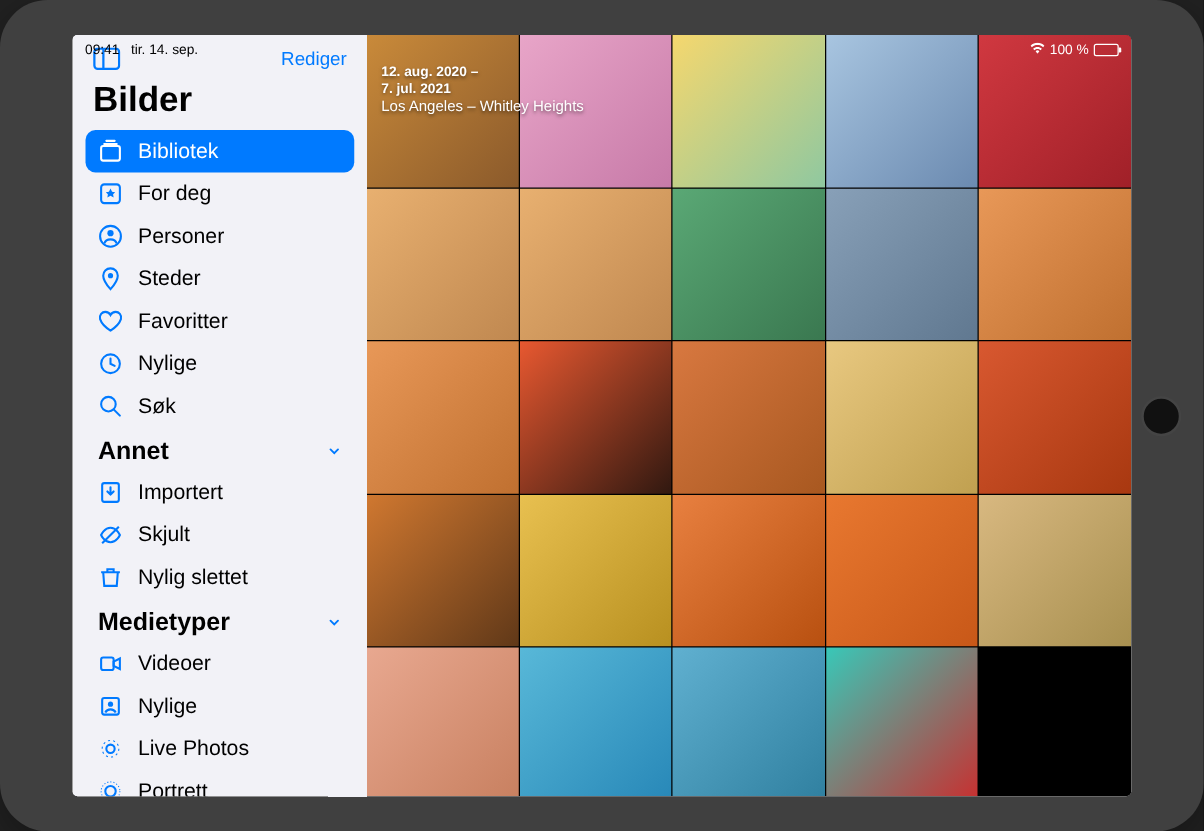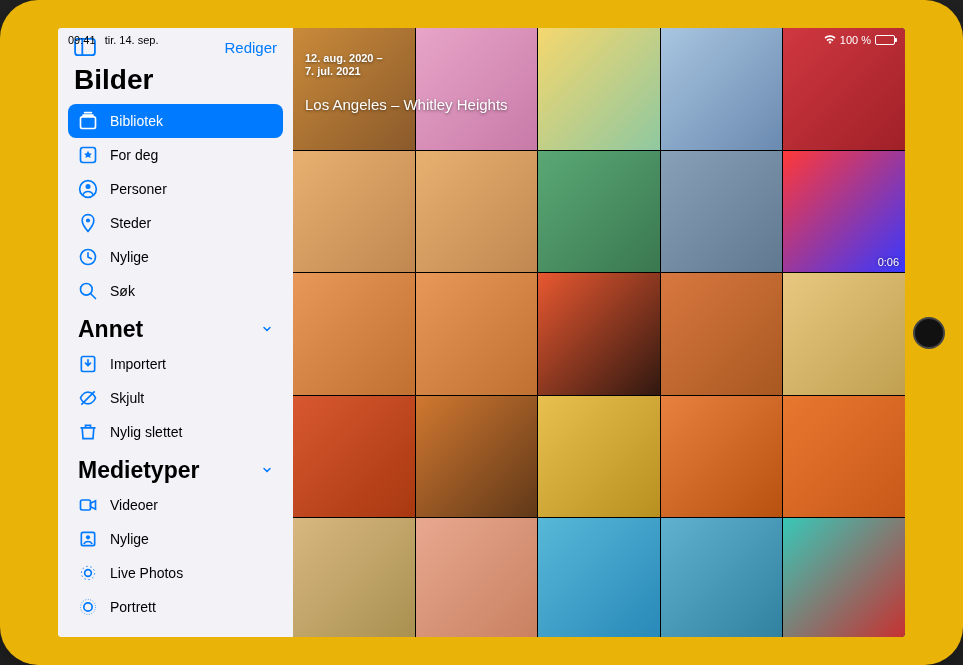--- a/index.html
+++ b/index.html
@@ -1,46 +1,46 @@
 <!DOCTYPE html>
 <html><head>
 <meta charset="utf-8">
 <style>
 * { margin: 0; padding: 0; box-sizing: border-box; font-family: -apple-system, BlinkMacSystemFont, "Segoe UI", sans-serif; }
 body { background: #222; display: flex; align-items: center; justify-content: center; min-height: 100vh; }
-.device { width: 963px; height: 665px; background: #eab308; border-radius: 38px; padding: 28px 58px; position: relative; box-shadow: 0 10px 40px rgba(0,0,0,.4); }
+.device { width: 963px; height: 665px; background: #404040; border-radius: 38px; padding: 28px 58px; position: relative; box-shadow: 0 10px 40px rgba(0,0,0,.4); }
 .home-btn { position: absolute; right: 18px; top: 50%; transform: translateY(-50%); width: 32px; height: 32px; border: 2px solid #444; border-radius: 50%; background: #111; }
 .screen { width: 100%; height: 100%; background: #fff; border-radius: 4px; overflow: hidden; display: flex; flex-direction: column; position: relative; }
 .status-bar { height: 20px; display: flex; justify-content: space-between; align-items: center; padding: 0 10px; font-size: 11px; font-weight: 500; position: absolute; top: 2px; left: 0; right: 0; z-index: 20; pointer-events: none; }
 .status-left { color: #000; }
 .status-right { color: #fff; display: flex; align-items: center; gap: 4px; }
 .wifi-icon { width: 12px; height: 9px; }
 .battery { width: 20px; height: 10px; border: 1px solid #fff; border-radius: 2px; position: relative; }
 .battery::after { content: ""; position: absolute; right: -3px; top: 2px; width: 2px; height: 4px; background: #fff; border-radius: 0 1px 1px 0; }
 .battery-fill { background: #fff; height: 100%; border-radius: 1px; }
 .content { display: flex; height: 100%; }
 .sidebar { width: 235px; background: #f2f2f7; display: flex; flex-direction: column; padding: 10px 10px 0 10px; overflow-y: auto; }
 .sidebar-top { display: flex; justify-content: space-between; align-items: center; padding: 0 6px 6px 6px; }
 .sidebar-toggle { width: 22px; height: 18px; color: #007aff; }
 .edit-btn { color: #007aff; font-size: 15px; background: none; border: none; cursor: pointer; }
 .sidebar-title { font-size: 28px; font-weight: 700; padding: 2px 6px 8px 6px; }
-.sidebar-item { display: flex; align-items: center; gap: 12px; padding: 7px 10px; border-radius: 8px; font-size: 14px; cursor: pointer; color: #000; }
+.sidebar-item { display: flex; align-items: center; gap: 12px; padding: 7px 10px; border-radius: 8px; font-size: 17px; cursor: pointer; color: #000; }
 .sidebar-item .icon { width: 20px; height: 20px; color: #007aff; flex-shrink: 0; display: flex; align-items: center; justify-content: center; }
 .sidebar-item.active { background: #007aff; color: #fff; }
 .sidebar-item.active .icon { color: #fff; }
-.sidebar-section { display: flex; justify-content: space-between; align-items: center; padding: 8px 10px 4px 10px; font-size: 23px; font-weight: 600; cursor: pointer; }
+.sidebar-section { display: flex; justify-content: space-between; align-items: center; padding: 8px 10px 4px 10px; font-size: 20px; font-weight: 600; cursor: pointer; }
 .chevron { color: #007aff; font-size: 14px; }
 .main { flex: 1; position: relative; background: #000; overflow: hidden; }
 .photo-grid { display: grid; grid-template-columns: repeat(5, 1fr); gap: 1px; width: 100%; }
 .photo { aspect-ratio: 1; background: linear-gradient(135deg, var(--c1), var(--c2)); position: relative; }
 .photo .duration { position: absolute; bottom: 4px; right: 6px; color: #fff; font-size: 11px; font-weight: 500; text-shadow: 0 0 3px rgba(0,0,0,.6); }
 .main-header { position: absolute; top: 0; left: 0; right: 0; padding: 24px 12px 10px 12px; display: flex; align-items: flex-start; gap: 8px; z-index: 10; }
 .date-block { flex: 0 0 auto; color: #fff; text-shadow: 0 1px 3px rgba(0,0,0,.5); }
 .date-range { font-size: 11px; font-weight: 700; line-height: 1.2; }
-.location { font-size: 15px; font-weight: 500; margin-top: 18px; }
+.location { font-size: 12px; font-weight: 500; margin-top: 0; }
 .segmented { display: flex; background: rgba(120,120,128,.35); border-radius: 16px; padding: 2px; margin-left: auto; backdrop-filter: blur(10px); }
 .seg-item { padding: 4px 11px; font-size: 12px; color: #fff; border-radius: 14px; cursor: pointer; white-space: nowrap; }
 .seg-item.active { background: rgba(100,100,110,.85); font-weight: 500; }
 .header-actions { display: flex; align-items: center; gap: 6px; }
 .circle-btn { width: 26px; height: 26px; border-radius: 50%; background: rgba(120,120,128,.35); display: flex; align-items: center; justify-content: center; cursor: pointer; color: #fff; backdrop-filter: blur(10px); }
 .pill-btn { padding: 4px 10px; border-radius: 13px; background: rgba(120,120,128,.35); color: #fff; font-size: 12px; cursor: pointer; backdrop-filter: blur(10px); }
 svg { width: 100%; height: 100%; }
 </style>
 </head>
 <body>
@@ -113,20 +113,28 @@
                 <svg viewBox="0 0 24 24">
                   <path d="M12 2C8 2 5 5 5 9c0 5 7 13 7 13s7-8 7-13c0-4-3-7-7-7z" fill="none" stroke="currentColor" stroke-width="2"></path>
                   <circle cx="12" cy="9" r="2.5" fill="currentColor"></circle>
                 </svg>
               </span>
               <span>Steder</span>
             </div>
             <div class="sidebar-item">
               <span class="icon">
                 <svg viewBox="0 0 24 24">
+                  <path d="M12 21s-8-5-10-11c-1-4 2-7 5-7 2 0 4 1 5 3 1-2 3-3 5-3 3 0 6 3 5 7-2 6-10 11-10 11z" fill="none" stroke="currentColor" stroke-width="2"></path>
+                </svg>
+              </span>
+              <span>Favoritter</span>
+            </div>
+            <div class="sidebar-item">
+              <span class="icon">
+                <svg viewBox="0 0 24 24">
                   <circle cx="12" cy="12" r="9" fill="none" stroke="currentColor" stroke-width="2"></circle>
                   <path d="M12 7v5l4 2" fill="none" stroke="currentColor" stroke-width="2" stroke-linecap="round"></path>
                 </svg>
               </span>
               <span>Nylige</span>
             </div>
             <div class="sidebar-item">
               <span class="icon">
                 <svg viewBox="0 0 24 24">
                   <circle cx="10" cy="10" r="7" fill="none" stroke="currentColor" stroke-width="2"></circle>
@@ -228,23 +236,20 @@
         <div class="photo-grid" id="photo-grid">
             <div class="photo" style="--c1: #c98a3a; --c2: #8b5a2b;"></div>
             <div class="photo" style="--c1: #e8a5c8; --c2: #c77aa8;"></div>
             <div class="photo" style="--c1: #f5d76e; --c2: #8fc8a0;"></div>
             <div class="photo" style="--c1: #a8c5e0; --c2: #6b8ab0;"></div>
             <div class="photo" style="--c1: #d03840; --c2: #a02028;"></div>
             <div class="photo" style="--c1: #e8b070; --c2: #c08850;"></div>
             <div class="photo" style="--c1: #e8b070; --c2: #c08850;"></div>
             <div class="photo" style="--c1: #5aa875; --c2: #3a7850;"></div>
             <div class="photo" style="--c1: #88a0b8; --c2: #607890;"></div>
-            <div class="photo" style="--c1: #ff3838; --c2: #3838ff;">
-              <span class="duration">0:06</span>
-            </div>
             <div class="photo" style="--c1: #e89858; --c2: #c07030;"></div>
             <div class="photo" style="--c1: #e89858; --c2: #c07030;"></div>
             <div class="photo" style="--c1: #e85830; --c2: #301810;"></div>
             <div class="photo" style="--c1: #d87840; --c2: #a85820;"></div>
             <div class="photo" style="--c1: #e8c880; --c2: #c0a050;"></div>
             <div class="photo" style="--c1: #d85830; --c2: #a83810;"></div>
             <div class="photo" style="--c1: #d07830; --c2: #603818;"></div>
             <div class="photo" style="--c1: #e8c050; --c2: #b89020;"></div>
             <div class="photo" style="--c1: #e88040; --c2: #b85010;"></div>
             <div class="photo" style="--c1: #e87830; --c2: #c85818;"></div>

